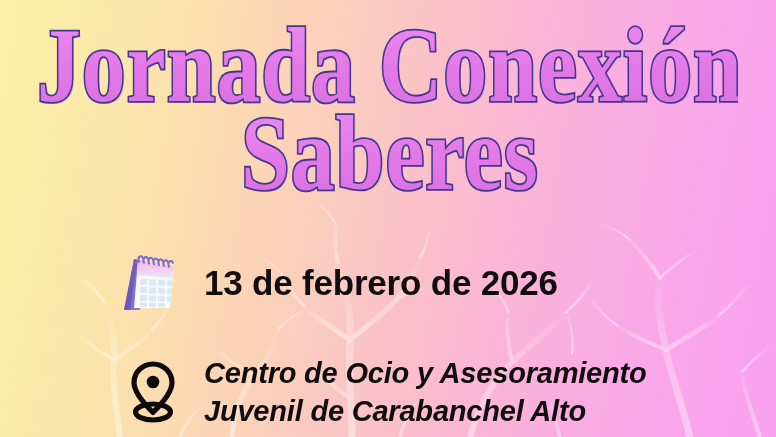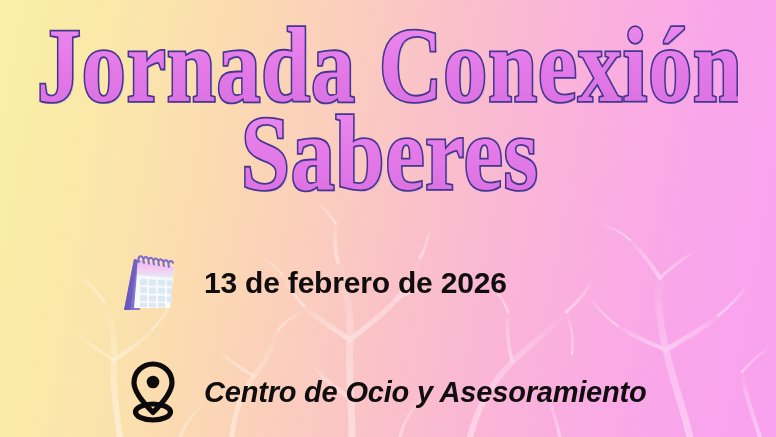--- a/index.html
+++ b/index.html
@@ -98,21 +98,21 @@
   #venue-text-cell { margin-left: 18px; }
 
   .info-text {
     color: #100d0e;
     font-family: "Liberation Sans", sans-serif;
     font-weight: bold;
     letter-spacing: -0.2px;
     white-space: nowrap;
   }
   #date-text {
-    font-size: 30px;
+    font-size: 35px;
     line-height: 34px;
   }
   .venue-line {
     font-size: 29px;
     line-height: 38px;
   }
 </style>
 </head>
 <body>
 
@@ -261,17 +261,18 @@
           <g fill="none" stroke="#0c0a0b" stroke-width="5.2" stroke-linecap="round" stroke-linejoin="round">
             <path d="M31 7 C20.5 7 12 15.3 12 25.6 C12 36.8 26 50.6 31 55.5
                      C36 50.6 50 36.8 50 25.6 C50 15.3 41.5 7 31 7 Z"></path>
             <ellipse cx="31" cy="55" rx="17.5" ry="8"></ellipse>
           </g>
           <circle cx="31" cy="25" r="6.3" fill="#0c0a0b"></circle>
         </svg>
       </div>
       <div class="text-cell" id="venue-text-cell">
         <div class="info-text venue-line">Centro de Ocio y Asesoramiento</div>
+        <div class="info-text venue-line">Juvenil de Carabanchel Alto</div>
       </div>
     </div>
 
   </div>
 </div>
 
 </body></html>

